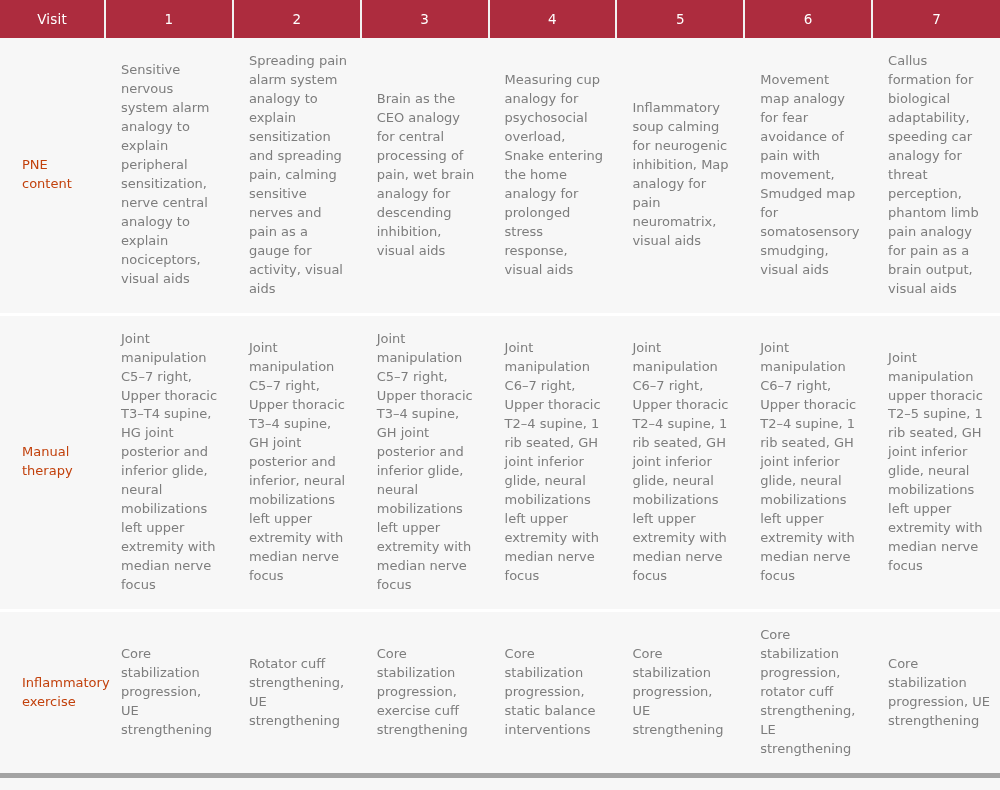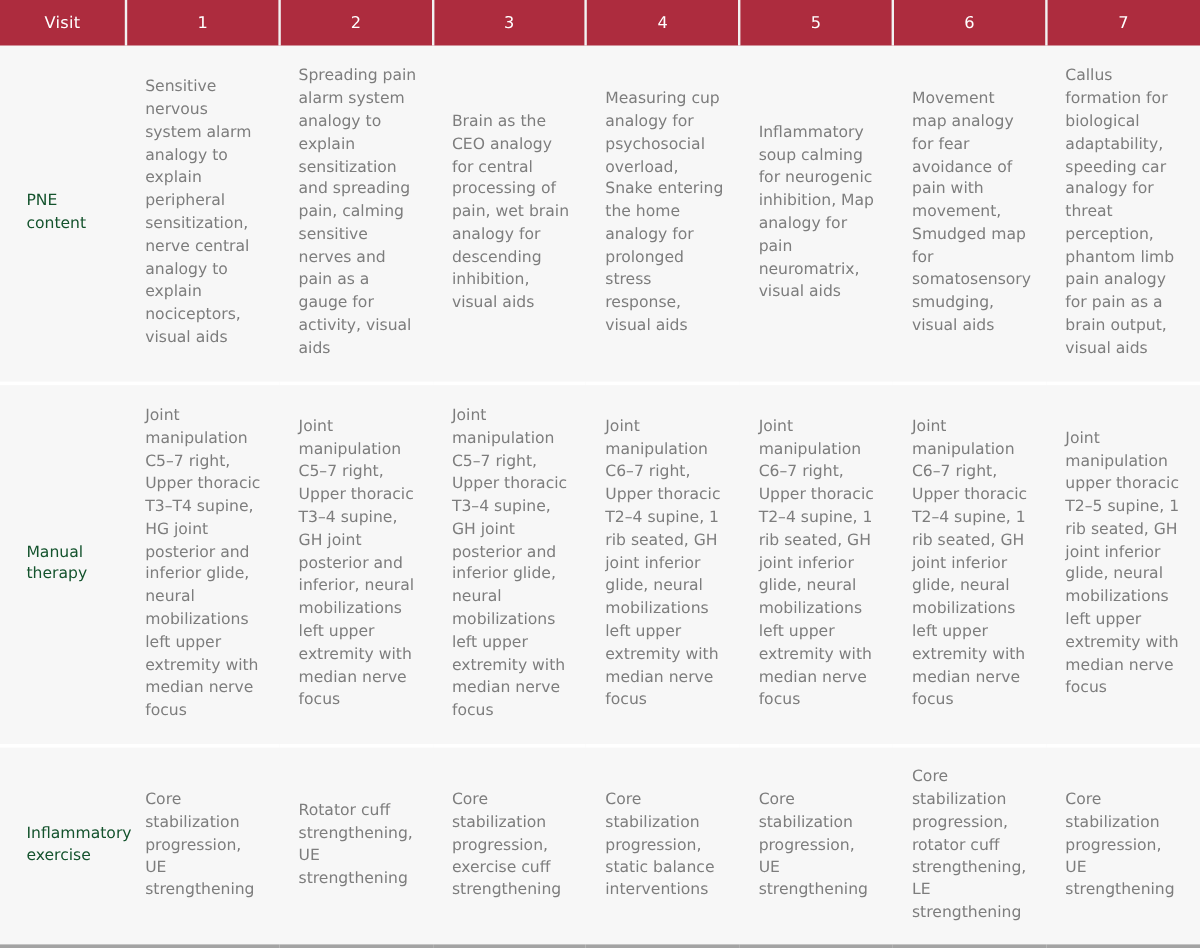--- a/index.html
+++ b/index.html
@@ -13,21 +13,21 @@
     font-family: "DejaVu Sans", "Liberation Sans", sans-serif;
     overflow: hidden;
   }
 
   .table-wrap {
     width: 1000px;
     height: 790px;
     background: #f7f7f7;
     box-sizing: border-box;
     display: flex;
-    flex-direction: row;
+    flex-direction: column;
   }
 
   table.data-table {
     width: 1000px;
     border-collapse: collapse;
     table-layout: fixed;
   }
 
   
   thead tr.header-row {
@@ -54,26 +54,26 @@
     background: #f7f7f7;
     color: #7d7d7d;
     font-size: 13px;
     line-height: 1.46;
     vertical-align: middle;
     padding: 14px 10px 14px 16px;
     border-bottom: 3px solid #ffffff;
     border-top: 0;
   }
   tbody tr:last-child td {
-    border-bottom: 3px solid #a3a3a3;
+    border-bottom: 5px solid #a3a3a3;
   }
   td.row-label {
     padding-left: 22px;
     padding-right: 8px;
-    color: #14532d;
+    color: #c2410c;
   }
 
   
   col.c-label { width: 105px; }
   col.c-visit { width: 127.8px; }
 
   
   .footnote {
     background: #f7f7f7;
     color: #8a8a8a;

